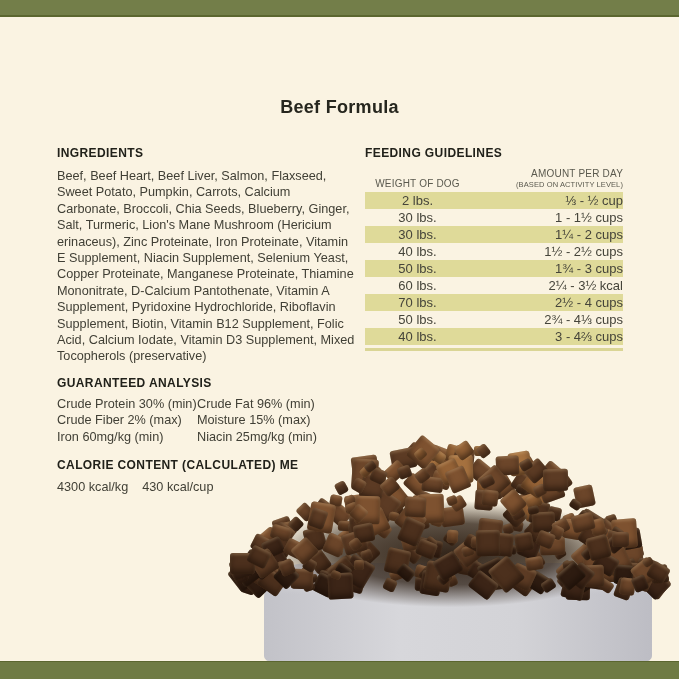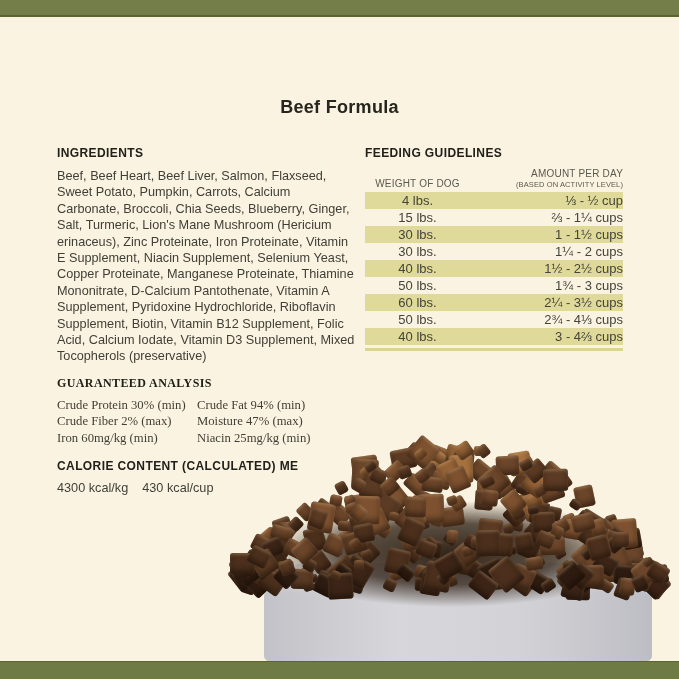--- a/index.html
+++ b/index.html
@@ -13,21 +13,21 @@
 
   .title{position:absolute;top:52px;left:0;width:100%;text-align:center;
     font-size:31px;font-weight:bold;color:#878A52;letter-spacing:.5px;}
   .subtitle{position:absolute;top:97px;left:0;width:100%;text-align:center;
     font-size:18px;font-weight:bold;color:#26261E;letter-spacing:.3px;}
 
   .sec-heading{font-size:12px;font-weight:bold;color:#21211A;letter-spacing:.4px;margin:0 0 8px 0;}
 
   .left-col{position:absolute;left:57px;top:146px;width:298px;}
   .ingredients-text{font-size:12.7px;line-height:16.4px;color:#403F35;margin:0;}
-  .analysis-block{margin-top:11px;font-family:Liberation Serif, serif;}
+  .analysis-block{margin-top:11px;}
   .analysis-grid{display:grid;grid-template-columns:140px auto;row-gap:3px;
     font-size:12.7px;line-height:13.5px;color:#403F35;}
   .calorie-block{margin-top:14px;}
   .calorie-values{display:flex;gap:14px;font-size:12.7px;color:#403F35;}
 
   .right-col{position:absolute;left:365px;top:146px;width:258px;}
   table.feeding{width:100%;border-collapse:collapse;margin-top:4px;table-layout:fixed;}
   table.feeding col.c1{width:105px;}
   table.feeding thead th{font-weight:normal;color:#5A594E;padding:0 0 3px 0;vertical-align:bottom;}
   .hdr-main{display:block;font-size:10px;letter-spacing:.2px;}
@@ -61,24 +61,24 @@
 
   <div class="left-col">
     <h3 class="sec-heading">INGREDIENTS</h3>
     <p class="ingredients-text">Beef, Beef Heart, Beef Liver, Salmon, Flaxseed, Sweet Potato, Pumpkin, Carrots, Calcium Carbonate, Broccoli, Chia Seeds, Blueberry, Ginger, Salt, Turmeric, Lion's Mane Mushroom (Hericium erinaceus), Zinc Proteinate, Iron Proteinate, Vitamin E Supplement, Niacin Supplement, Selenium Yeast, Copper Proteinate, Manganese Proteinate, Thiamine Mononitrate, D-Calcium Pantothenate, Vitamin A Supplement, Pyridoxine Hydrochloride, Riboflavin Supplement, Biotin, Vitamin B12 Supplement, Folic Acid, Calcium Iodate, Vitamin D3 Supplement, Mixed Tocopherols (preservative)</p>
 
     <div class="analysis-block">
       <h3 class="sec-heading">GUARANTEED ANALYSIS</h3>
       <div class="analysis-grid">
 
           <span>Crude Protein 30% (min)</span>
-          <span>Crude Fat 94% (min)</span>
+          <span>Crude Fat 96% (min)</span>
 
           <span>Crude Fiber 2% (max)</span>
-          <span>Moisture 47% (max)</span>
+          <span>Moisture 15% (max)</span>
 
           <span>Iron 60mg/kg (min)</span>
           <span>Niacin 25mg/kg (min)</span>
 
       </div>
     </div>
 
     <div class="calorie-block">
       <h3 class="sec-heading">CALORIE CONTENT (CALCULATED) ME</h3>
       <div class="calorie-values">
@@ -102,28 +102,24 @@
           </th>
           <th class="h-amount">
             <span class="hdr-main">AMOUNT PER DAY</span>
             <span class="hdr-sub">(BASED ON ACTIVITY LEVEL)</span>
           </th>
         </tr>
       </thead>
       <tbody>
 
           <tr>
-            <td class="weight">4 lbs.</td>
+            <td class="weight">2 lbs.</td>
             <td class="amount">⅓ - ½ cup</td>
           </tr>
 
-          <tr>
-            <td class="weight">15 lbs.</td>
-            <td class="amount">⅔ - 1¼ cups</td>
-          </tr>
 
           <tr>
             <td class="weight">30 lbs.</td>
             <td class="amount">1 - 1½ cups</td>
           </tr>
 
           <tr>
             <td class="weight">30 lbs.</td>
             <td class="amount">1¼ - 2 cups</td>
           </tr>
@@ -133,23 +129,27 @@
             <td class="amount">1½ - 2½ cups</td>
           </tr>
 
           <tr>
             <td class="weight">50 lbs.</td>
             <td class="amount">1¾ - 3 cups</td>
           </tr>
 
           <tr>
             <td class="weight">60 lbs.</td>
-            <td class="amount">2¼ - 3½ cups</td>
-          </tr>
-
+            <td class="amount">2¼ - 3½ kcal</td>
+          </tr>
+
+          <tr>
+            <td class="weight">70 lbs.</td>
+            <td class="amount">2½ - 4 cups</td>
+          </tr>
 
           <tr>
             <td class="weight">50 lbs.</td>
             <td class="amount">2¾ - 4⅓ cups</td>
           </tr>
 
           <tr>
             <td class="weight">40 lbs.</td>
             <td class="amount">3 - 4⅔ cups</td>
           </tr>

